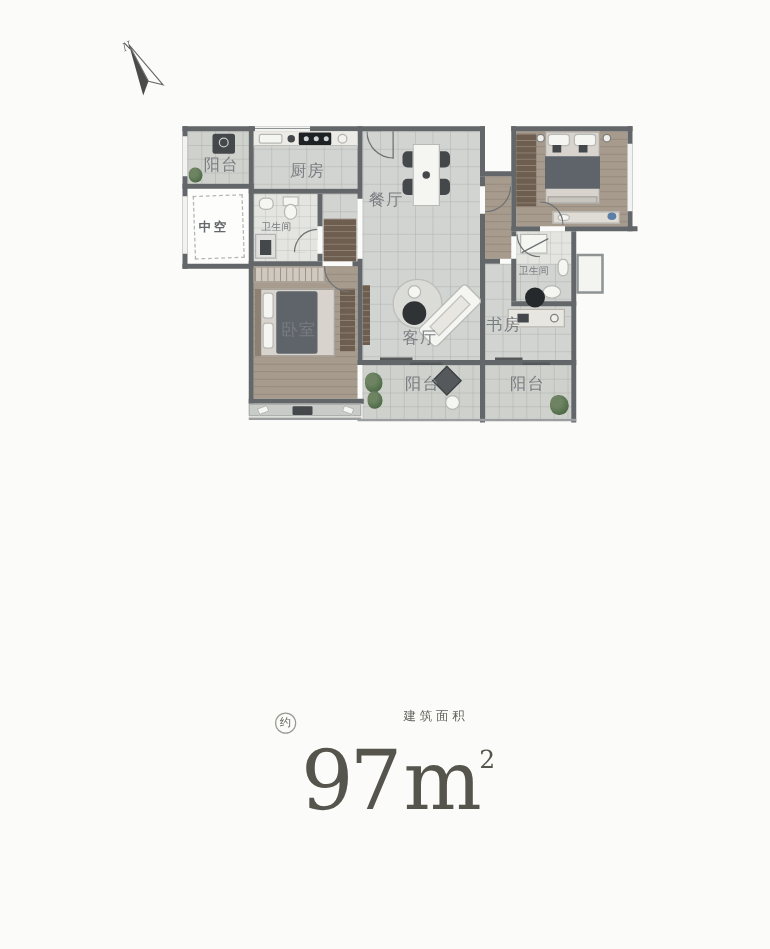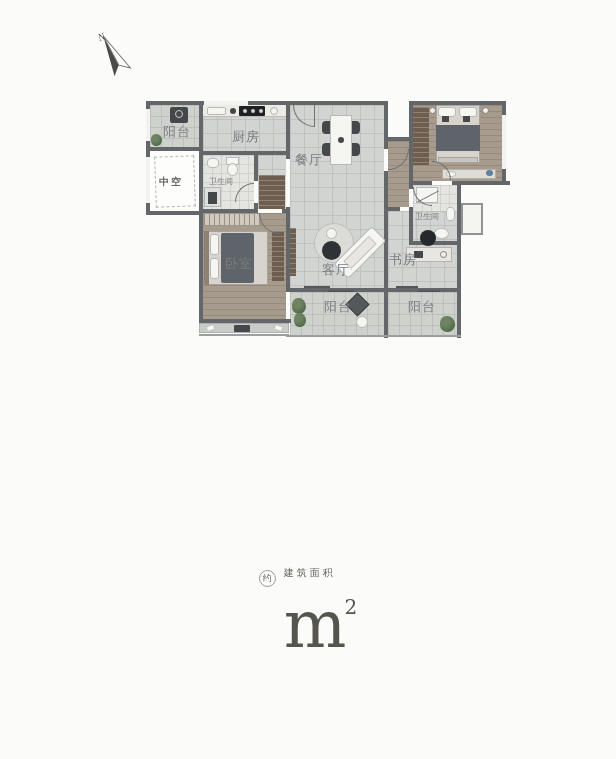--- a/index.html
+++ b/index.html
@@ -243,18 +243,19 @@
   <span class="lbl" style="left:149px;top:56px;">餐厅</span>
   <span class="lbl" style="left:176px;top:166px;">客厅</span>
   <span class="lbl" style="left:178px;top:203px;">阳台</span>
   <span class="lbl sm" style="left:269px;top:116px;">卫生间</span>
   <span class="lbl" style="left:243px;top:156px;">书房</span>
   <span class="lbl" style="left:262px;top:203px;">阳台</span>
 </div>
 
 <div id="area">
   <span class="badge">约</span>
+  <span class="big">97</span>
   <span class="stack">
     <span class="caption">建筑面积</span>
     <span class="big">m</span>
   </span>
   <span class="sup">2</span>
 </div>
 
 </body></html>

